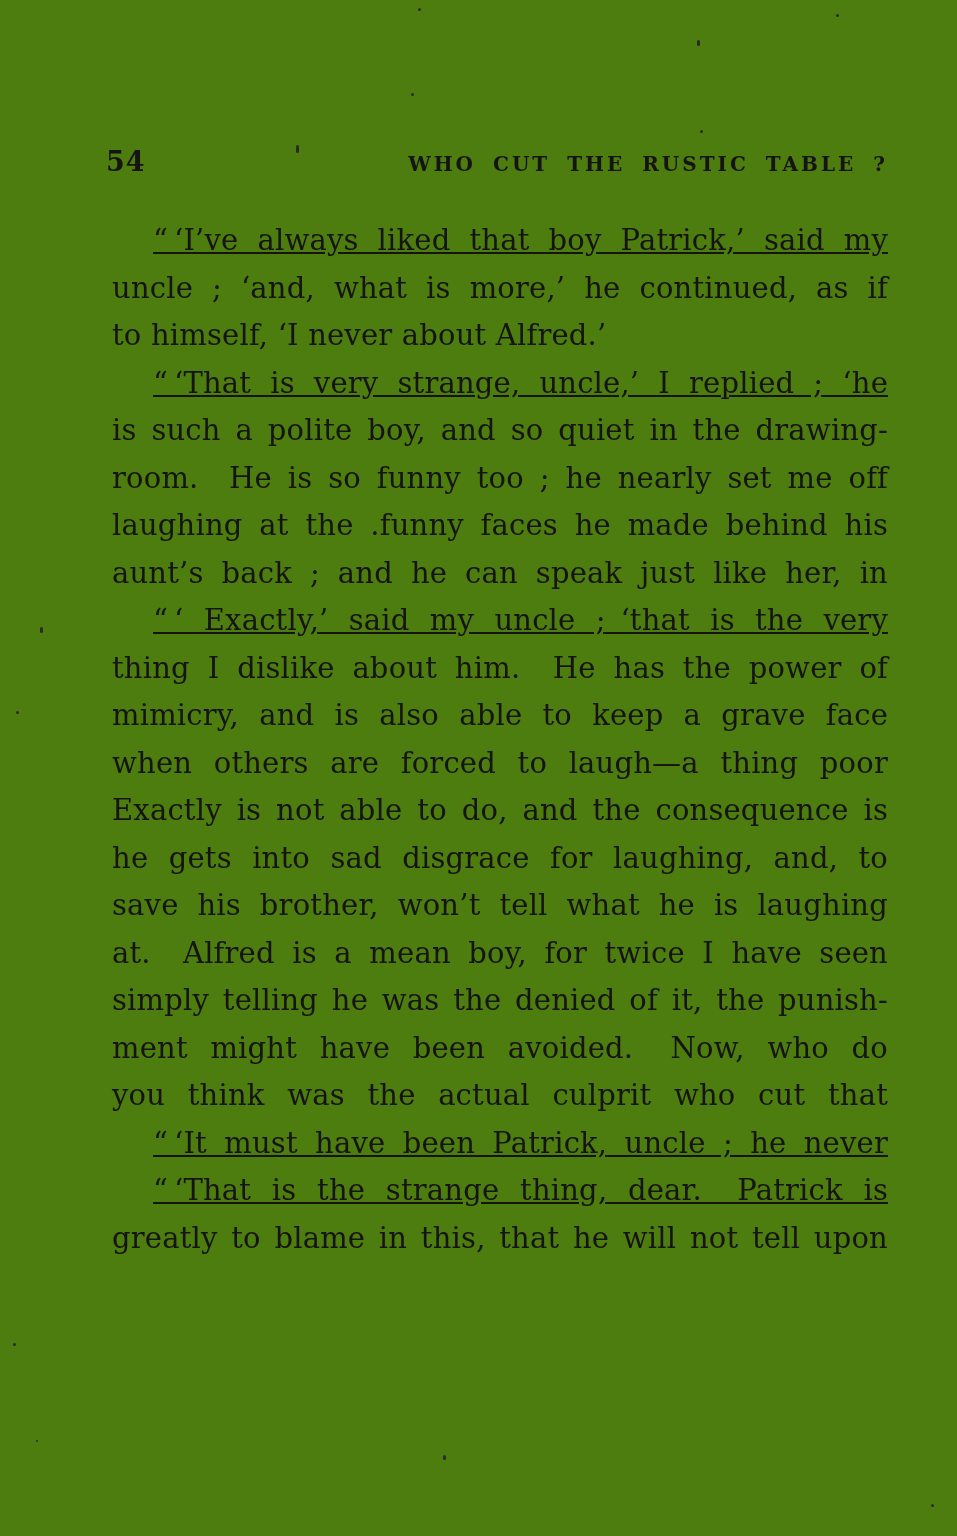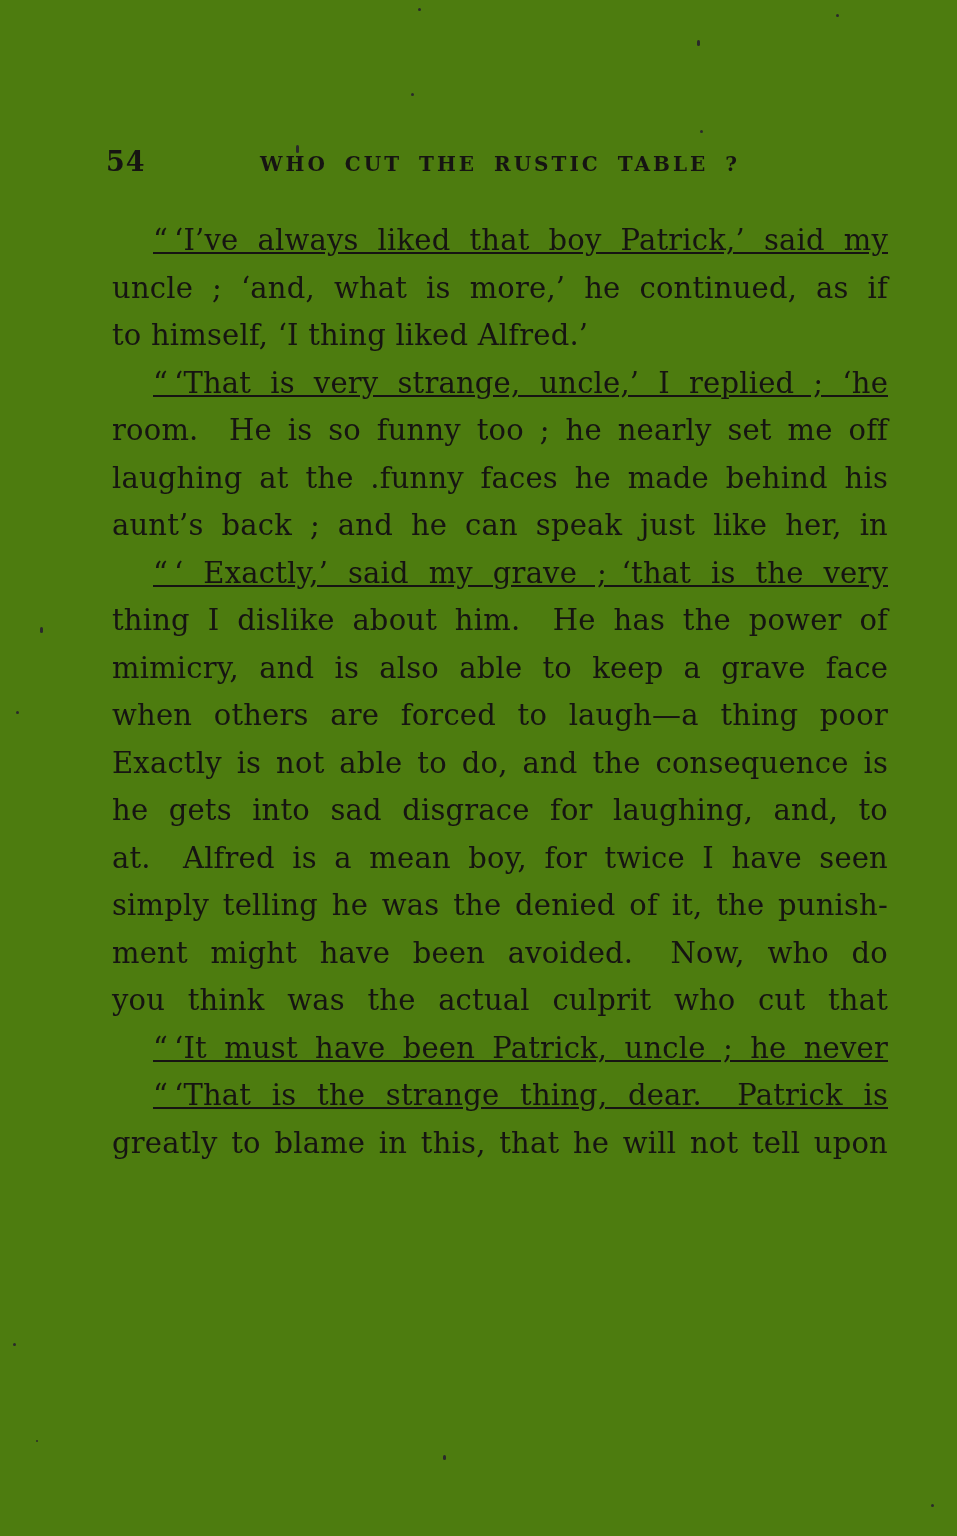--- a/index.html
+++ b/index.html
@@ -30,21 +30,21 @@
     top: 0;
     font-size: 27px;
     font-weight: bold;
     letter-spacing: 1px;
   }
   .running-title {
     position: absolute;
     left: 112px;
     top: 6px;
     width: 776px;
-    text-align: center;
+    text-align: right;
     font-size: 20px;
     font-weight: bold;
     letter-spacing: 3px;
     word-spacing: 7px;
     white-space: nowrap;
   }
   
   .body-text {
     position: absolute;
     left: 112px;
@@ -90,37 +90,39 @@
   <div class="header">
     <div class="page-number">54</div>
     <div class="running-title">WHO CUT THE RUSTIC TABLE ?</div>
   </div>
 
   <div class="body-text">
 
     <div class="paragraph">
       <div class="line indent">“ ‘I’ve always liked that boy Patrick,’ said my</div>
       <div class="line">uncle ; ‘and, what is more,’ he continued, as if</div>
-      <div class="line short-last">to himself, ‘I thing liked Alfred.’</div>
+      <div class="line short-last">to himself, ‘I never about Alfred.’</div>
     </div>
 
     <div class="paragraph">
       <div class="line indent">“ ‘That is very strange, uncle,’ I replied ; ‘he</div>
+      <div class="line">is such a polite boy, and so quiet in the drawing-</div>
       <div class="line">room.  He is so funny too ; he nearly set me off</div>
       <div class="line">laughing at the .funny faces he made behind his</div>
       <div class="line">aunt’s back ; and he can speak just like her, in</div>
     </div>
 
     <div class="paragraph">
-      <div class="line indent">“ ‘ Exactly,’ said my grave ; ‘that is the very</div>
+      <div class="line indent">“ ‘ Exactly,’ said my uncle ; ‘that is the very</div>
       <div class="line">thing I dislike about him.  He has the power of</div>
       <div class="line">mimicry, and is also able to keep a grave face</div>
       <div class="line">when others are forced to laugh—a thing poor</div>
       <div class="line">Exactly is not able to do, and the consequence is</div>
       <div class="line">he gets into sad disgrace for laughing, and, to</div>
+      <div class="line">save his brother, won’t tell what he is laughing</div>
       <div class="line">at.  Alfred is a mean boy, for twice I have seen</div>
       <div class="line">simply telling he was the denied of it, the punish-</div>
       <div class="line">ment might have been avoided.  Now, who do</div>
       <div class="line">you think was the actual culprit who cut that</div>
     </div>
 
     <div class="paragraph">
       <div class="line indent">“ ‘It must have been Patrick, uncle ;  he never</div>
     </div>
 

